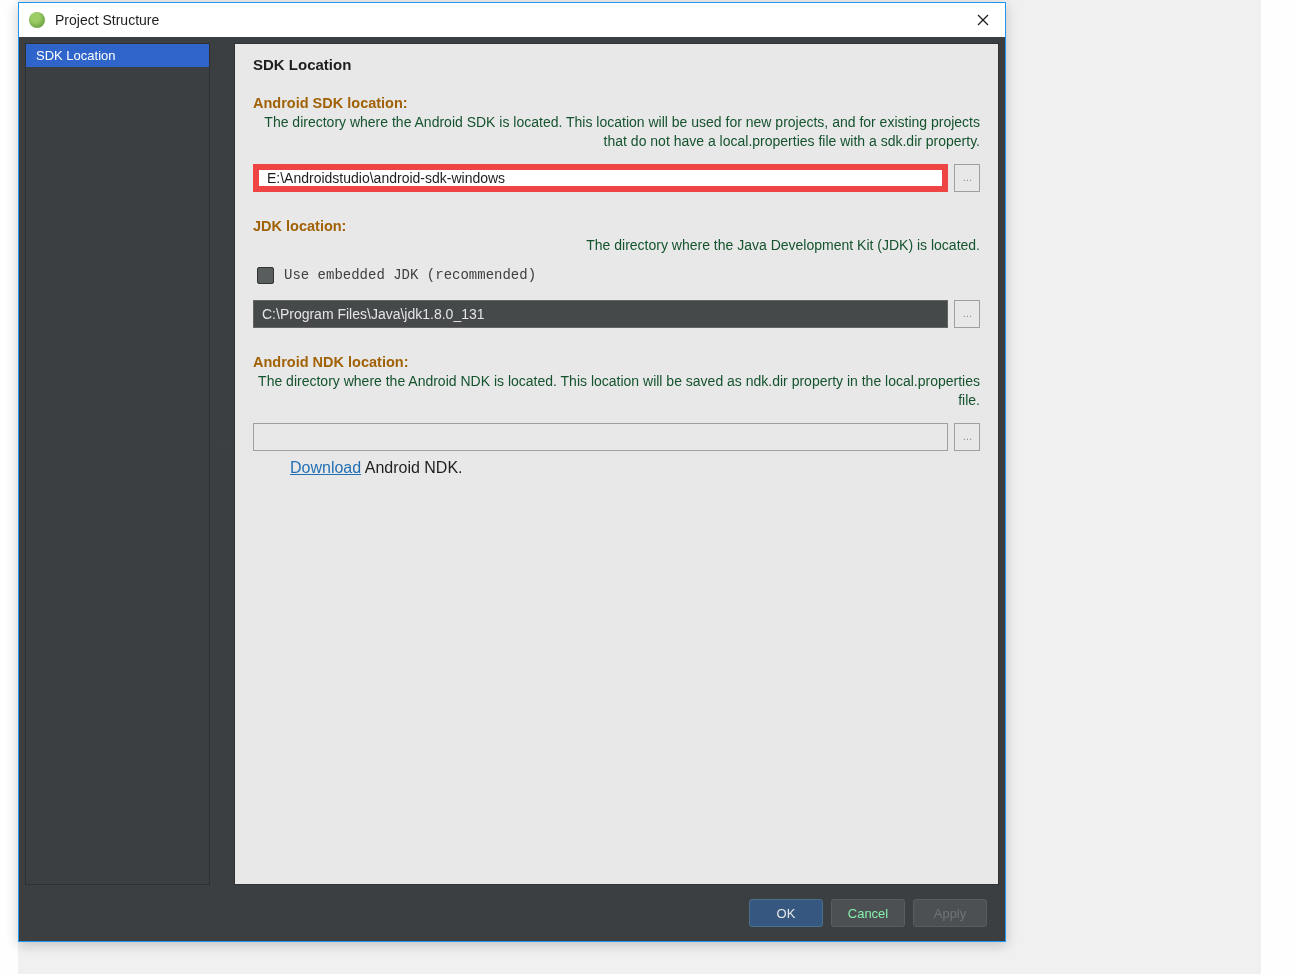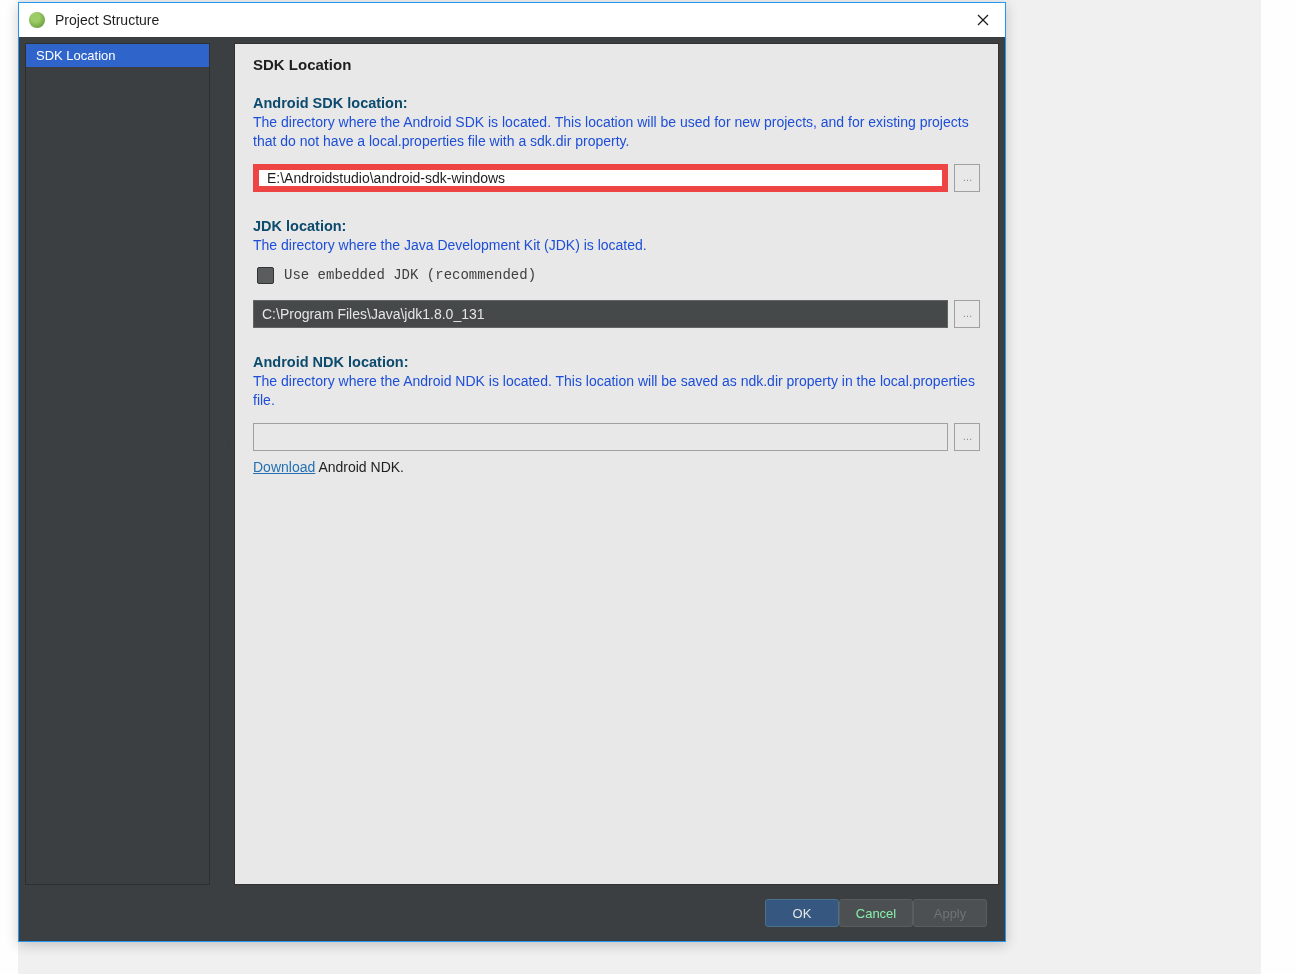--- a/index.html
+++ b/index.html
@@ -123,28 +123,29 @@
     }
     .panel-heading {
       font-weight: bold;
       font-size: 15px;
       margin-bottom: 22px;
       color: #1e1e1e;
     }
     .section-title {
       font-weight: bold;
       font-size: 14.5px;
-      color: #0c4a6e;
+      color: #a16207;
       margin-bottom: 2px;
     }
     .section-desc {
       font-size: 14px;
-      color: #1d4ed8;
+      color: #14532d;
       line-height: 1.38;
       margin-bottom: 12px;
+      text-align: right;
     }
     .path-row {
       display: flex;
       align-items: stretch;
       gap: 6px;
       margin-bottom: 26px;
     }
     .path-input {
       flex: 1;
       height: 28px;
@@ -192,34 +193,36 @@
       border-radius: 2px;
       cursor: pointer;
       flex-shrink: 0;
     }
     .checkbox-label {
       font-size: 14px;
       color: #404040;
       font-family: Liberation Mono, monospace;
     }
     .download-line {
-      font-size: 14px;
+      font-size: 16px;
       color: #1e1e1e;
       margin-top: -10px;
+      margin-left: 37px;
     }
     .download-link {
       color: #2470b3;
       text-decoration: underline;
       cursor: pointer;
     }
     .button-bar {
       height: 56px;
       display: flex;
       align-items: center;
       justify-content: flex-end;
+      gap: 8px;
       padding-right: 12px;
       flex-shrink: 0;
     }
     .btn {
       min-width: 74px;
       height: 28px;
       border: 1px solid #5a5d5e;
       background: #4c5052;
       color: #86efac;
       font-size: 13px;

